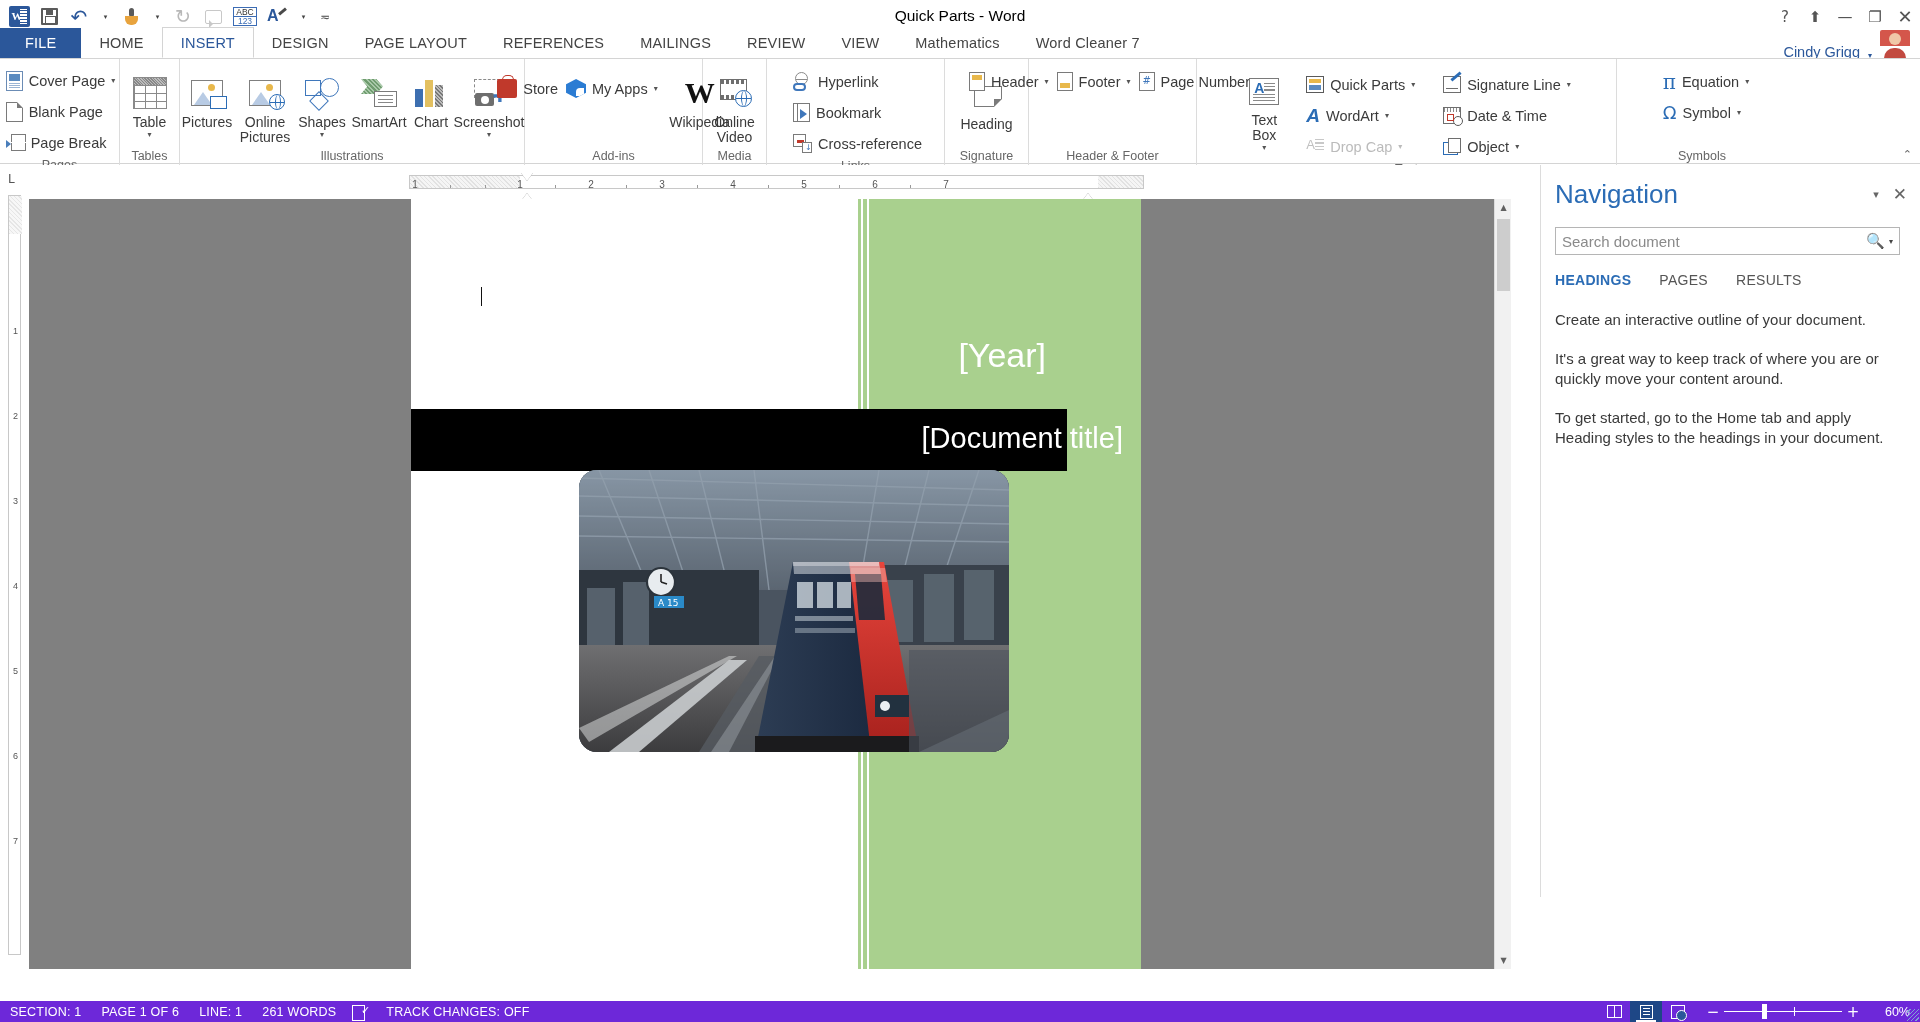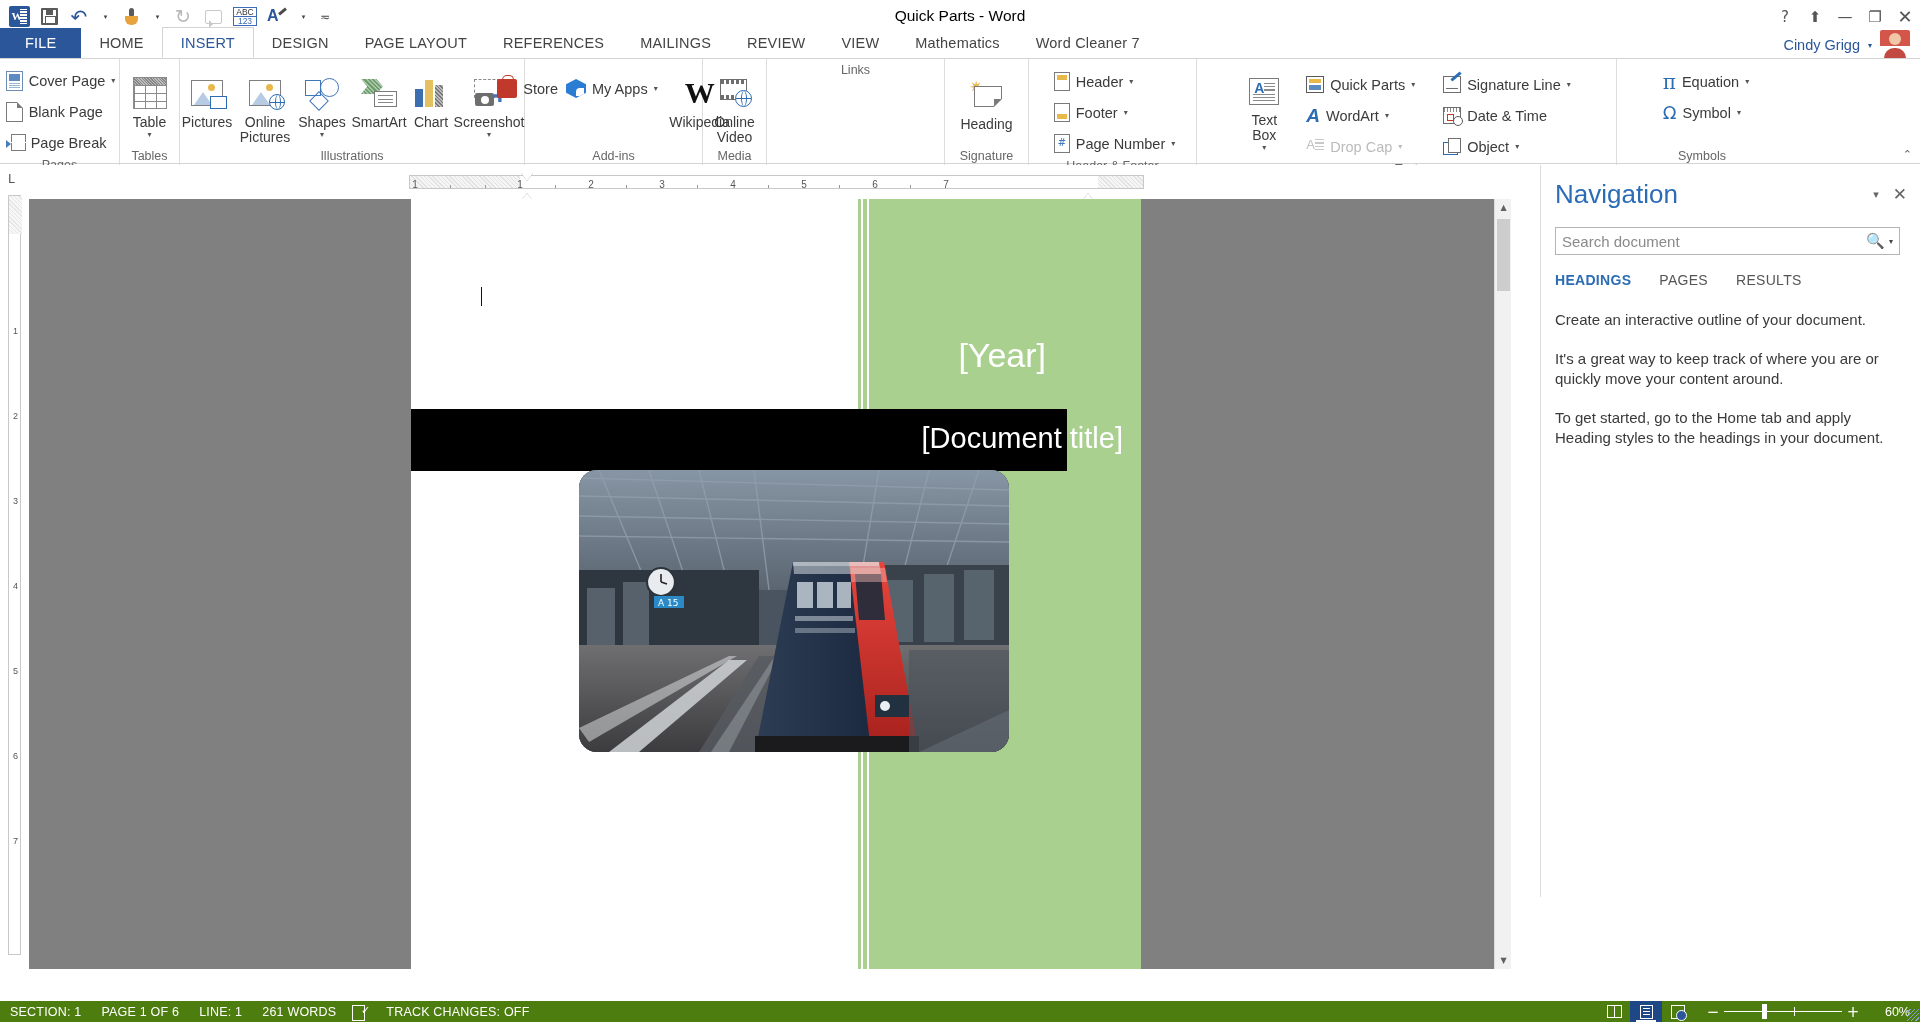--- a/index.html
+++ b/index.html
@@ -139,21 +139,21 @@
   }
   .tab.file {
     background: #2b579a; color: #fff; padding: 0 25px; height: 30px;
   }
   .tab.active {
     color: #2b579a; border: 1px solid #d4d4d4; border-bottom: 1px solid #fff;
     background: #fff; position: relative; z-index: 3; height: 31px;
   }
   .user-area {
     position: absolute; right: 10px; top: 30px;
-    display: flex; align-items: center; gap: 8px;
+    display: flex; align-items: flex-end; gap: 8px;
   }
   .user-name { font-size: 14.5px; color: #2b579a; }
   .user-caret { font-size: 8px; color: #2b579a; font-family: "DejaVu Sans", sans-serif; }
   .avatar {
     width: 30px; height: 30px; border-radius: 2px; overflow: hidden;
     background: linear-gradient(#d4564b 0 55%, #fff 55% 100%); position: relative;
   }
   .avatar::before {
     content: ""; position: absolute; left: 9px; top: 3px; width: 12px; height: 12px;
     border-radius: 50%; background: #f0c8a8;
@@ -716,21 +716,21 @@
     position: absolute; left: 14px; top: 145px; width: 350px;
   }
   .nav-para {
     font-size: 15px; color: #3a3a3a; line-height: 1.33; margin-bottom: 19px;
     font-family: "Liberation Sans", sans-serif;
   }
 
   
   .statusbar {
     position: absolute; left: 0; top: 1001px; width: 1920px; height: 21px;
-    background: #4d7c0f; display: flex; align-items: center;
+    background: #6d28d9; display: flex; align-items: center;
     color: #fff; font-size: 12.5px;
   }
   .sb-item { padding: 0 10px; white-space: nowrap; letter-spacing: 0.2px; }
   .sb-proof {
     width: 18px; height: 14px; position: relative; margin: 0 6px;
   }
   .sb-proof::before {
     content: ""; position: absolute; left: 0; top: 0; width: 11px; height: 14px;
     border: 1.2px solid #fff;
   }
@@ -1015,40 +1015,60 @@
               </span>
             </div>
           <div class="blbl" style="white-space:pre-line">Online
 Video</div>
         </div>
       </div>
       <div class="group-label">Media</div>
     </div>
 
     <div class="group" style="width:178px">
+      <div class="group-body" style="flex-direction:column;align-items:flex-start;padding-left:10px;padding-top:3px">
+        <div class="srow">
+          <span class="i-link">
+              <span class="g"></span>
+              <span class="c"></span>
+            </span>
+          <span class="lbl">Hyperlink</span>
+        </div>
+        <div class="srow">
+          <span class="i-bookmark"></span>
+          <span class="lbl">Bookmark</span>
+        </div>
+        <div class="srow">
+          <span class="i-xref">
+              <span class="p1"></span>
+              <span class="p2"></span>
+            </span>
+          <span class="lbl">Cross-reference</span>
+        </div>
+      </div>
       <div class="group-label">Links</div>
     </div>
 
     <div class="group" style="width:84px">
       <div class="group-body" style="justify-content:center;padding-top:10px">
         <div class="bigbtn" style="width:76px">
           <div class="bico">
               <span class="i-comment">
                 <span class="star">✷</span>
                 <span class="note"></span>
               </span>
             </div>
           <div class="blbl">Heading</div>
         </div>
       </div>
       <div class="group-label">Signature</div>
     </div>
 
     <div class="group" style="width:168px">
-      <div class="group-body" style="flex-direction:column;align-items:flex-start;padding-left:10px;padding-top:3px">
+      <div class="group-body" style="flex-direction:row;align-items:flex-start;padding-left:10px;padding-top:3px">
         <div class="srow">
           <span class="i-hdr"></span>
           <span class="lbl">Header</span>
           <span class="dd">▾</span>
         </div>
         <div class="srow">
           <span class="i-ftr"></span>
           <span class="lbl">Footer</span>
           <span class="dd">▾</span>
         </div>

